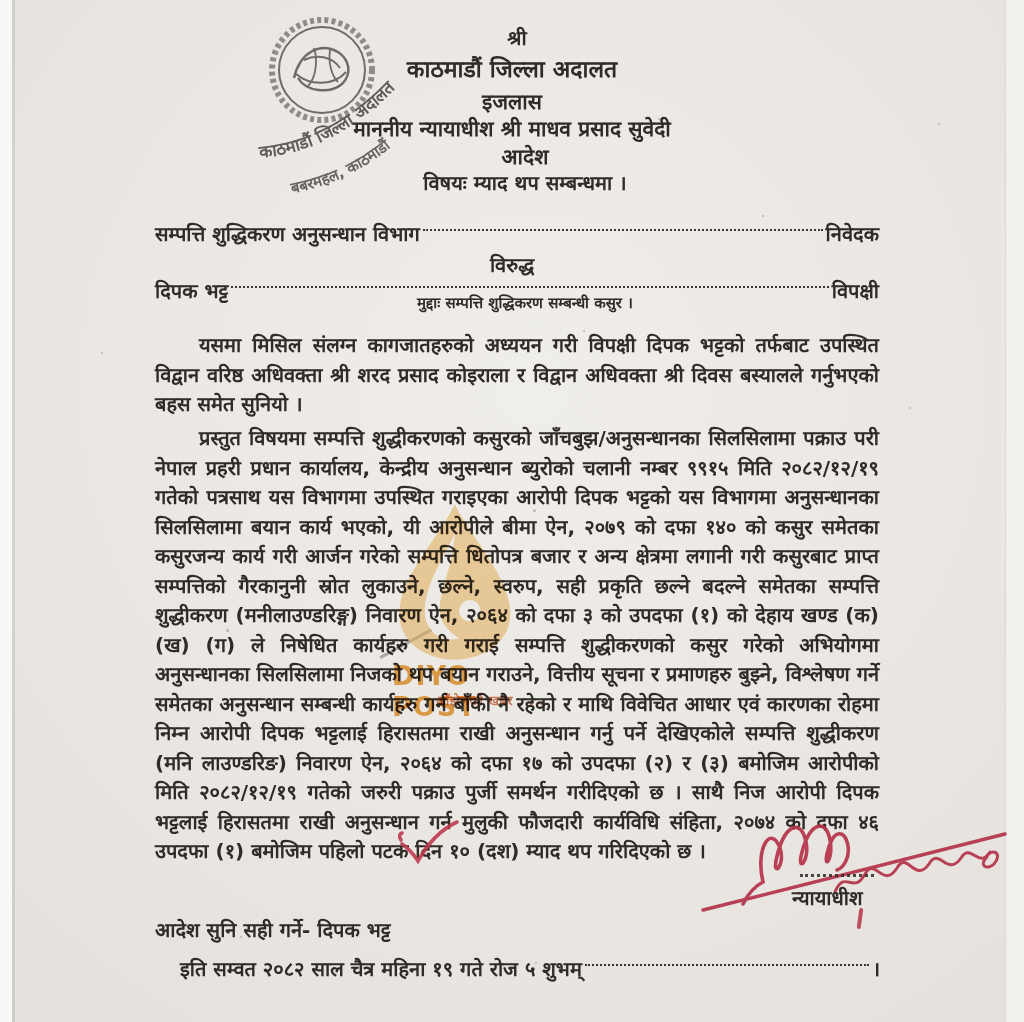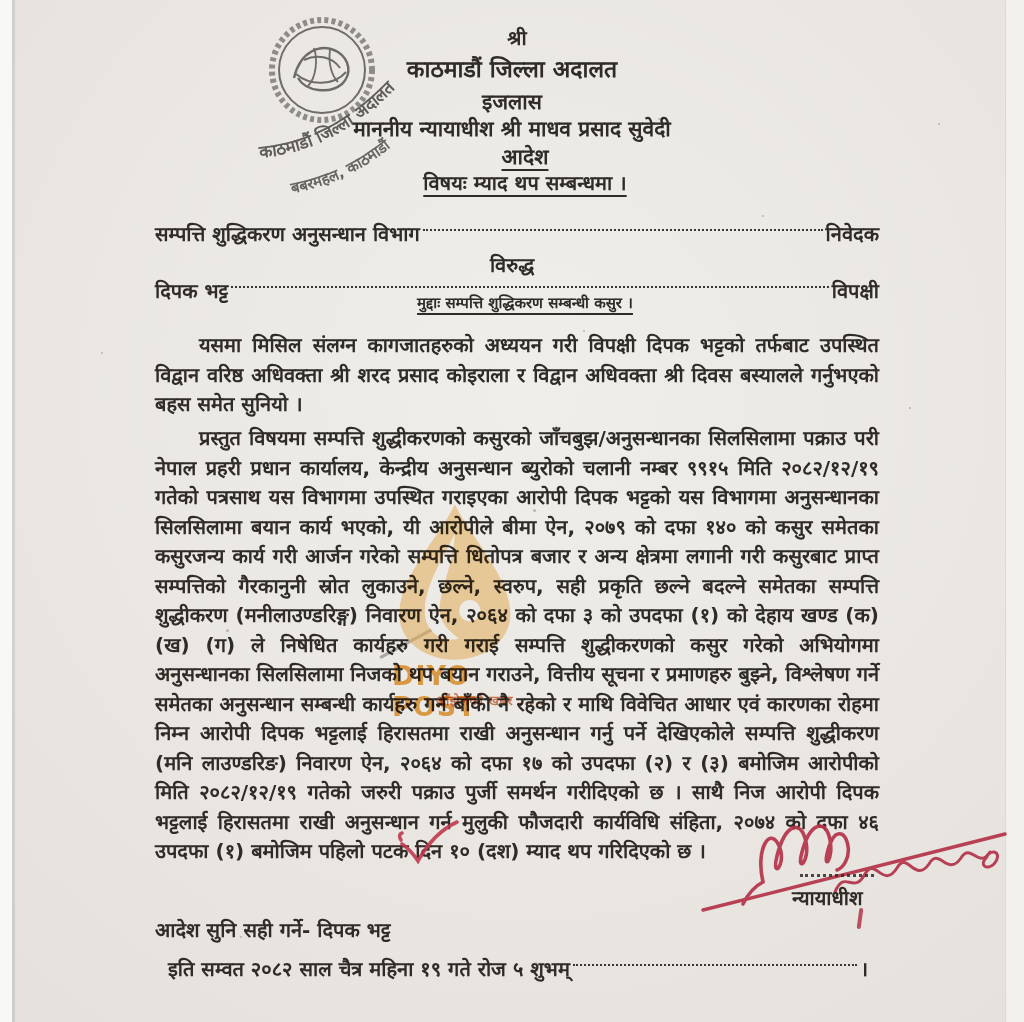--- a/index.html
+++ b/index.html
@@ -6,21 +6,21 @@
   body{
     width:1024px;height:1022px;position:relative;overflow:hidden;
     font-family:"DejaVu Sans","Liberation Sans",sans-serif;
     background:
       radial-gradient(circle at 52% 38%, #f0eeea 0%, #eae7e3 55%, #e4e1dd 100%);
     color:#2f2b26;
   }
   .abs{position:absolute;}
   .ink{color:#2f2b26;font-weight:700;}
   .center{left:0;right:0;text-align:center;}
-  .ul{text-decoration:underline;text-decoration-thickness:2px;text-underline-offset:5px;margin-left:26px;}
+  .ul{text-decoration-thickness:2px;text-underline-offset:5px;margin-left:26px;}
   
   .edge-left{left:0;top:0;bottom:0;width:12px;background:#f8f8f6;}
   .edge-left2{left:12px;top:0;bottom:0;width:3px;background:rgba(90,88,84,.14);}
   .edge-right{right:0;top:0;bottom:0;width:18px;background:#f2f0ed;border-left:1px solid #dcdad6;}
   
   .leader-row{display:flex;align-items:center;font-size:20px;font-weight:700;}
   .leader{flex:1;border-bottom:2.5px dotted #3a3631;margin:0 3px 7px 3px;}
   
   .para{
     left:155px;width:724px;font-size:20px;font-weight:700;line-height:29.5px;
@@ -108,21 +108,21 @@
     <path stroke-width="3" d="M 150,86 C 160,62 168,90 180,68 C 190,50 198,84 212,62 C 222,44 230,78 244,58
       C 254,40 262,72 276,52 C 286,36 294,64 305,46"></path>
     <path stroke-width="3" d="M 300,52 c 8,-12 18,-4 9,6 c -7,7 -16,1 -7,-7"></path>
   </g>
 </svg>
 <div class="abs sig-dots" style="left:800px;top:874px;z-index:4;"></div>
 <div class="abs ink" style="left:792px;top:884px;font-size:20px;z-index:4;">न्यायाधीश</div>
 <div class="abs red-tick" style="left:858px;top:908px;"></div>
 
 <div class="abs ink" style="left:155px;top:916px;font-size:20px;">आदेश सुनि सही गर्ने- दिपक भट्ट</div>
-<div class="abs leader-row" style="left:168px;width:700px;top:955px;">
+<div class="abs leader-row" style="left:180px;width:700px;top:955px;">
   <span>इति सम्वत २०८२ साल चैत्र महिना १९ गते रोज ५ शुभम्</span>
   <span class="leader"></span>
   <span>।</span>
 </div>
 
 <div class="abs speck" style="left:533px;top:509px;"></div>
 <div class="abs speck" style="left:583px;top:330px;width:2px;height:2px;"></div>
 <div class="abs speck" style="left:762px;top:215px;width:2px;height:2px;"></div>
 <div class="abs speck" style="left:909px;top:407px;width:2px;height:2px;"></div>
 <div class="abs speck" style="left:226px;top:629px;"></div>

